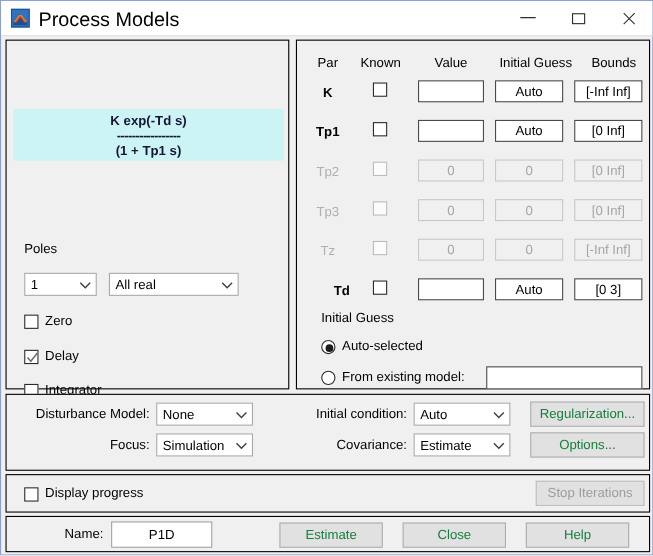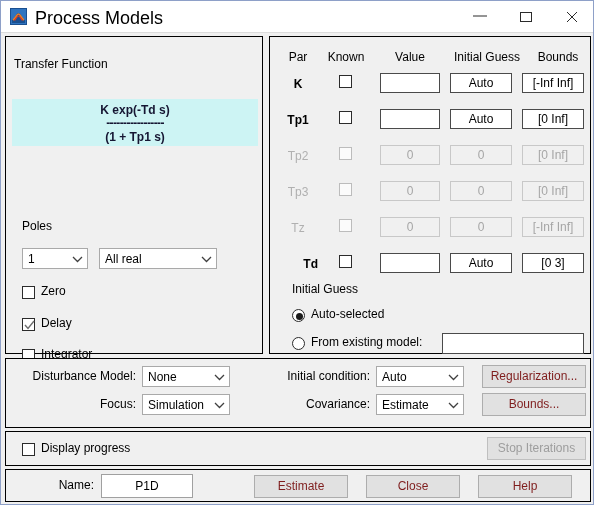--- a/index.html
+++ b/index.html
@@ -197,21 +197,21 @@
   }
   .field.dark-border { border-color: #4a4a4a; }
 
   
   .pbtn {
     position: absolute;
     box-sizing: border-box;
     background: #e1e1e1;
     border: 1px solid #adadad;
     font-size: 12px;
-    color: #7f1d1d;
+    color: #15803d;
     text-align: center;
     line-height: 21px;
     height: 23px;
     white-space: nowrap;
     cursor: default;
   }
   .pbtn.disabled { color: #9d9d9d; border-color: #bfbfbf; }
 
   
   .th {
@@ -268,21 +268,20 @@
     <div class="winbtn" id="btn-close">
       <svg width="16" height="12" viewBox="0 0 16 12">
         <line x1="3" y1="1" x2="13" y2="11" stroke="#2b2b2b" stroke-width="1"></line>
         <line x1="13" y1="1" x2="3" y2="11" stroke="#2b2b2b" stroke-width="1"></line>
       </svg>
     </div>
   </div>
 
   <div class="panel" id="panel-tf">
 
-    <div class="grouplabel" style="left:8px; top:20px;">Transfer Function</div>
 
     <div id="tf-box">
       <div class="tf-line" id="tf-num">K exp(-Td s)</div>
       <div class="tf-line" id="tf-bar">-----------------</div>
       <div class="tf-line" id="tf-den">(1 + Tp1 s)</div>
     </div>
 
     <div class="grouplabel" style="left:16px; top:182px;">Poles</div>
 
     <div class="combo" style="left:16px; top:211px; width:66px;">
@@ -437,21 +436,21 @@
     <div class="combo" style="left:370px; top:35px; width:88px;">
       <span class="cbtext">Estimate</span>
       <span class="cbarrow">
         <svg width="11" height="7" viewBox="0 0 11 7">
           <path d="M1 1 L5.5 5.5 L10 1" fill="none" stroke="#404040" stroke-width="1.3"></path>
         </svg>
       </span>
     </div>
 
     <div class="pbtn" style="left:476px; top:6px; width:104px;">Regularization...</div>
-    <div class="pbtn" style="left:476px; top:34px; width:104px;">Bounds...</div>
+    <div class="pbtn" style="left:476px; top:34px; width:104px;">Options...</div>
   </div>
 
   <div class="panel" id="panel-prog">
     <div class="chk" style="left:16px; top:11px;">
       <span class="box"></span>
       <span class="lbl">Display progress</span>
     </div>
     <div class="pbtn disabled" style="left:481px; top:5px; width:99px;">Stop Iterations</div>
   </div>
 

